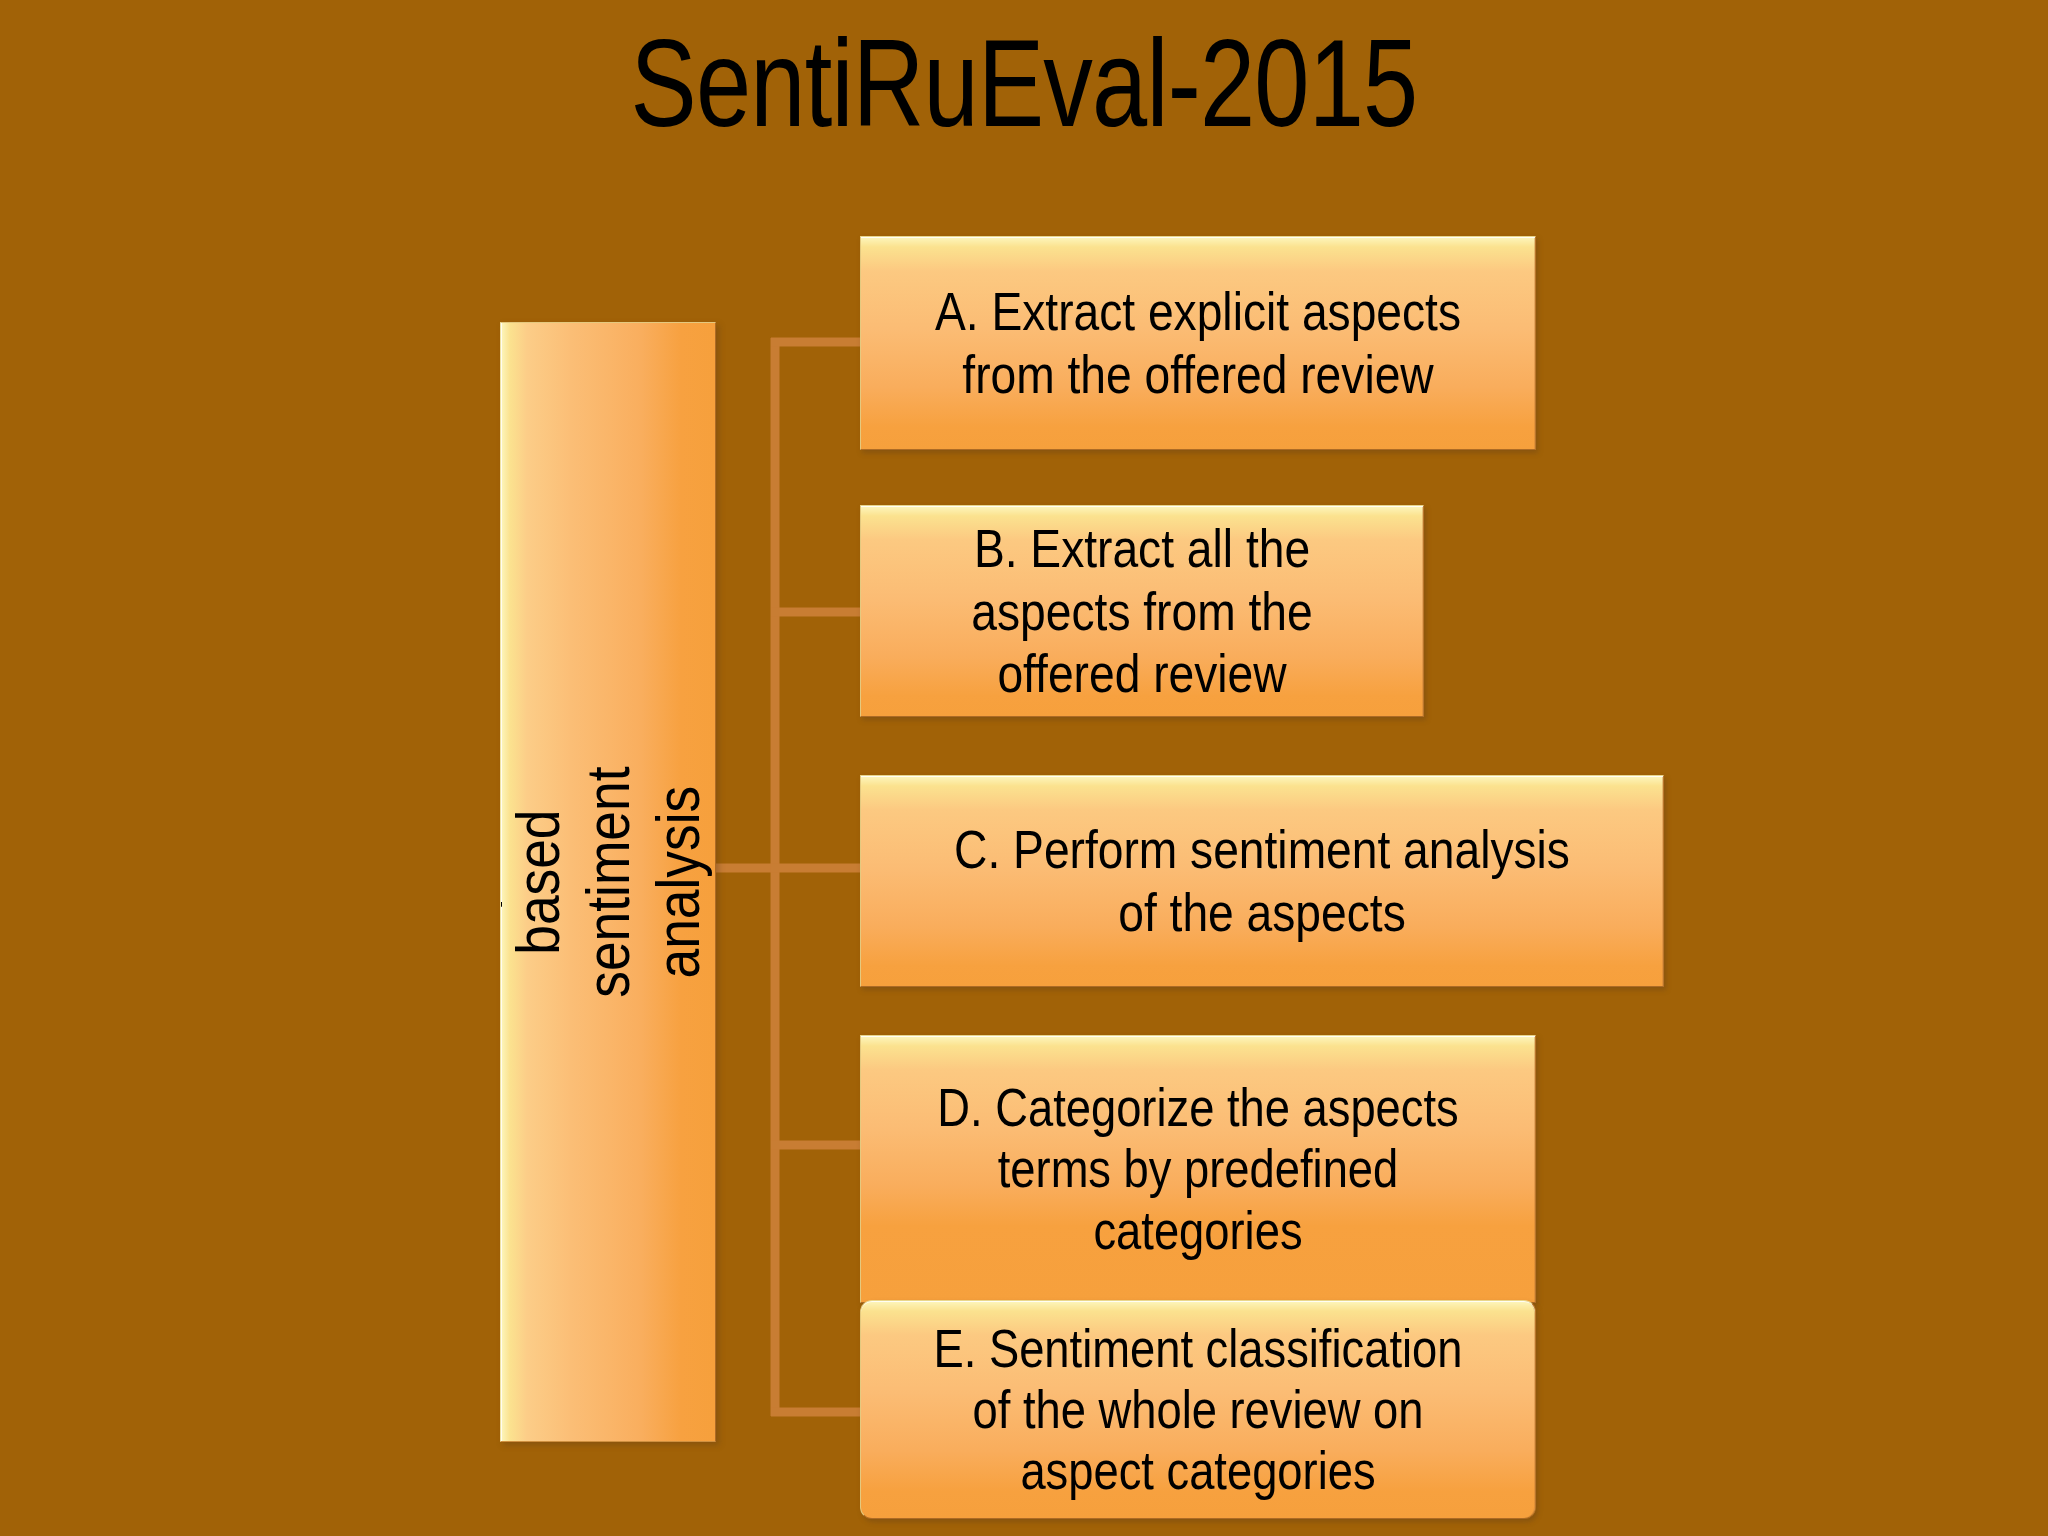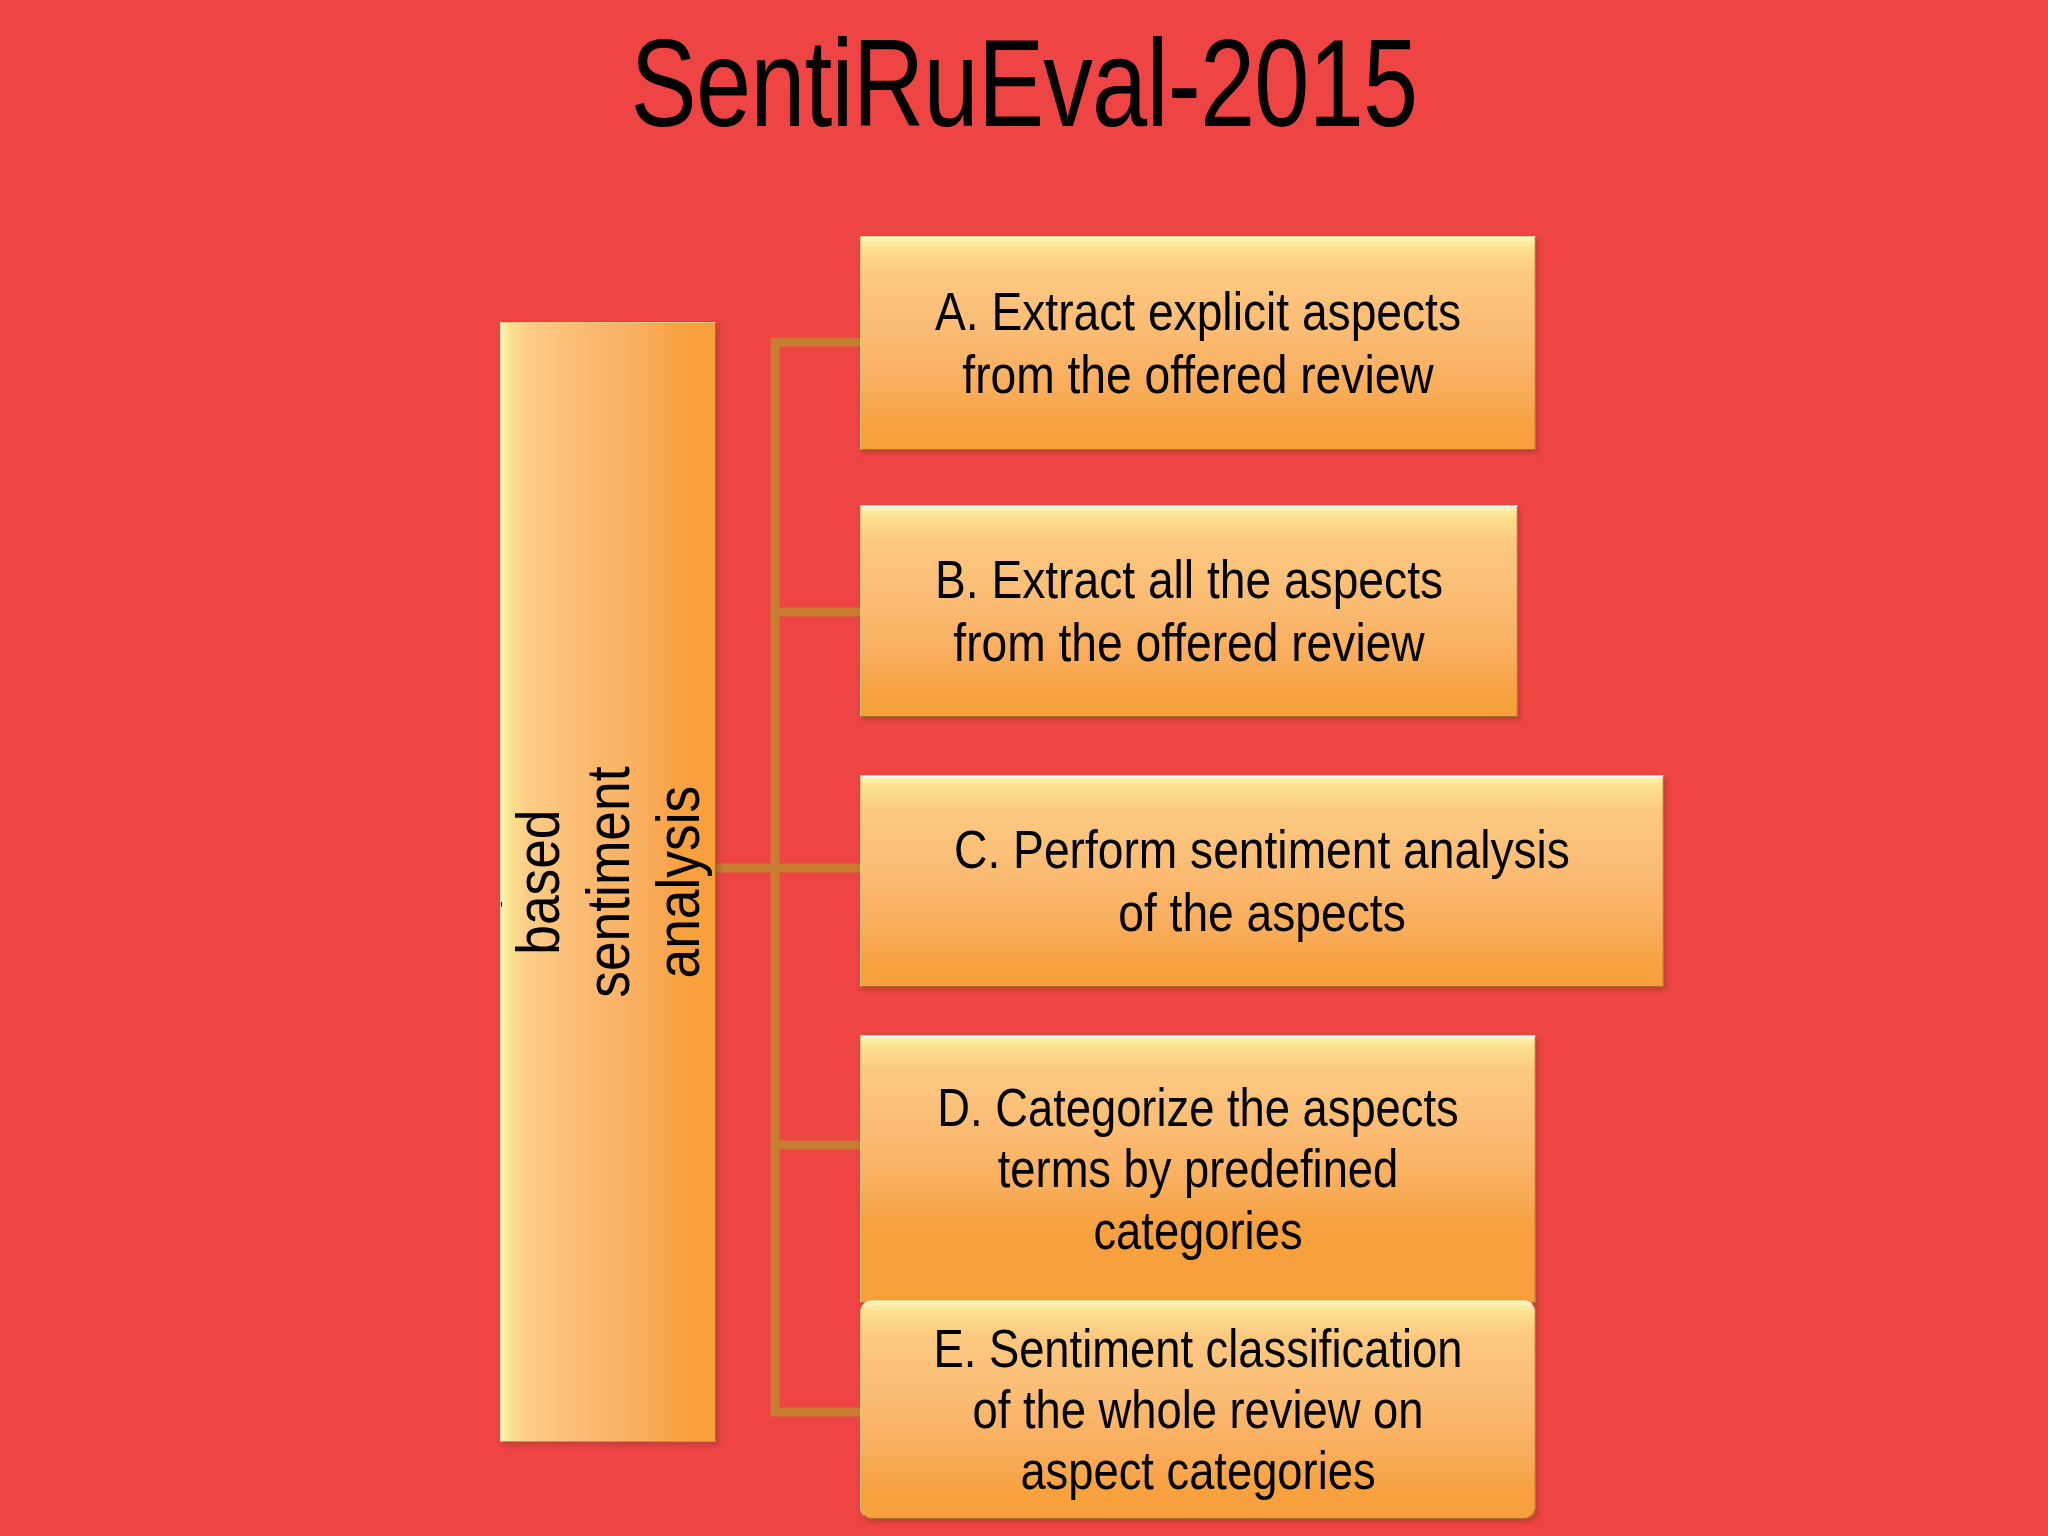--- a/index.html
+++ b/index.html
@@ -12,21 +12,21 @@
     width: 2048px;
     height: 1536px;
     overflow: hidden;
     font-family: "Liberation Sans", "DejaVu Sans", sans-serif;
   }
 
   #slide {
     position: relative;
     width: 2048px;
     height: 1536px;
-    background: #ef4444;
+    background: #a16207;
   }
 
   
   #slide-title {
     position: absolute;
     left: 0;
     top: 18px;
     width: 2048px;
     text-align: center;
     font-size: 124px;
@@ -120,21 +120,21 @@
     transform-origin: center center;
     width: 1100px;
     font-size: 62px;
     line-height: 1.13;
     white-space: normal;
     padding: 0;
   }
 
   
   #node-a { left: 860px; top: 236px;  width: 676px; height: 214px; }
-  #node-b { left: 860px; top: 505px;  width: 658px; height: 212px; }
+  #node-b { left: 860px; top: 505px;  width: 564px; height: 212px; }
   #node-c { left: 860px; top: 775px;  width: 804px; height: 212px; }
   #node-d { left: 860px; top: 1035px; width: 676px; height: 268px; }
   #node-e { left: 860px; top: 1300px; width: 676px; height: 219px; border-radius: 12px; }
 
   #node-d .node-text,
   #node-e .node-text {
     font-size: 53px;
     line-height: 1.155;
   }
 </style>

